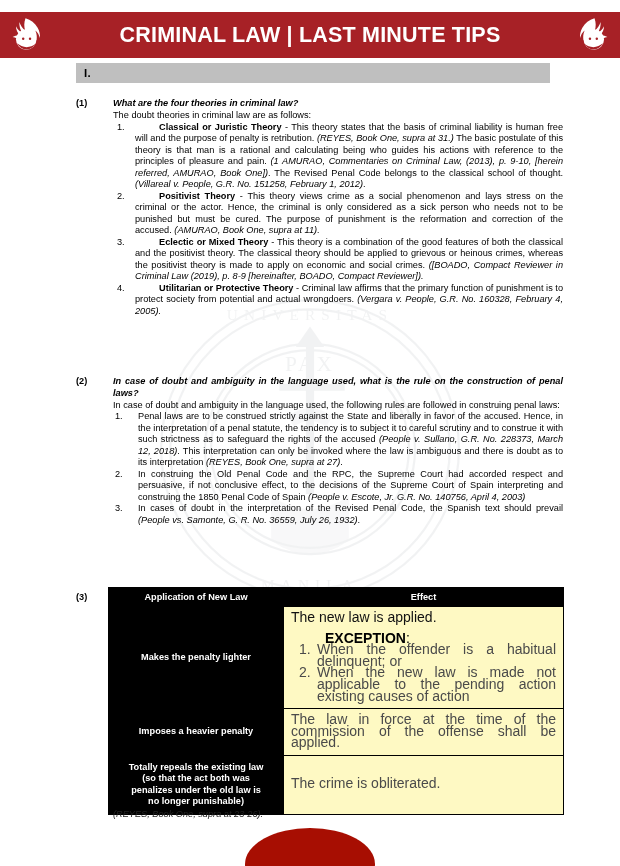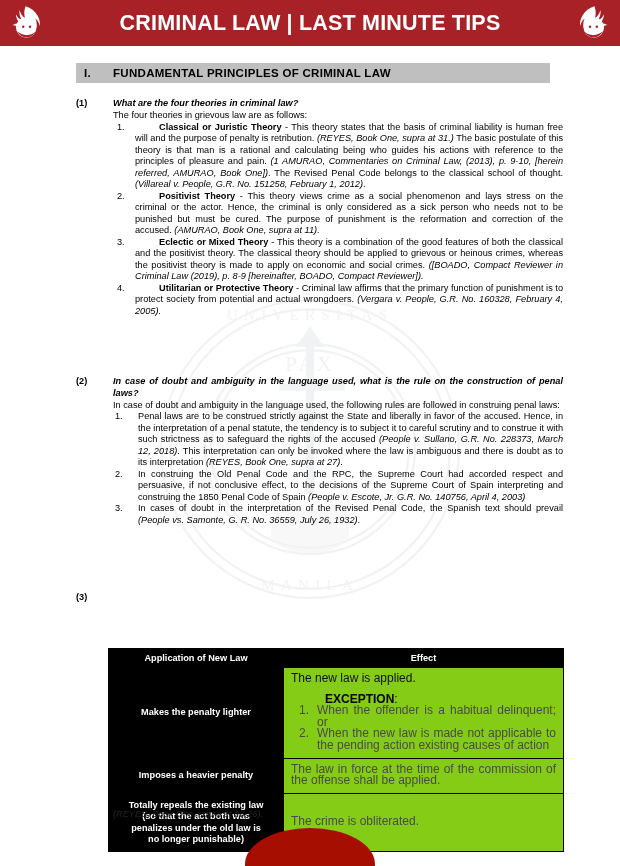--- a/index.html
+++ b/index.html
@@ -12,21 +12,21 @@
     background: #ffffff;
     font-family: "Liberation Sans", sans-serif;
     color: #000000;
     position: relative;
     overflow: hidden;
   }
 
   
   .banner {
     position: absolute;
-    top: 0; left: 0;
+    top: 12px; left: 0;
     width: 620px;
     height: 46px;
     background: #A72126;
     display: flex;
     align-items: center;
     justify-content: space-between;
     box-sizing: border-box;
     padding: 0 8px;
     z-index: 5;
   }
@@ -185,23 +185,23 @@
   .key-cell {
     background: #000000;
     color: #ffffff;
     font-size: 9.2px;
     font-weight: bold;
     text-align: center;
     line-height: 11.4px;
     padding: 6px 19px;
   }
   .val-cell {
-    background: #84cc16;
+    background: #fef9c3;
     color: #4a4a4a;
-    font-size: 12px;
+    font-size: 14px;
     line-height: 11.6px;
     padding: 5px 7px 6px 7px;
     text-align: justify;
   }
   .val-cell .first-line { color: #111111; }
   .exception-lbl {
     color: #000000;
     font-weight: bold;
     margin-top: 9px;
     padding-left: 34px;
@@ -281,28 +281,27 @@
     </g>
     <text x="150" y="74" font-family="'Liberation Serif', serif" font-size="21" fill="#9aa0a6" text-anchor="middle" letter-spacing="3">PAX</text>
     <text x="150" y="24" font-family="'Liberation Serif', serif" font-size="15" fill="#9aa0a6" text-anchor="middle" letter-spacing="6">UNIVERSITAS</text>
     <text x="150" y="288" font-family="'Liberation Serif', serif" font-size="15" fill="#9aa0a6" text-anchor="middle" letter-spacing="6">MANILA</text>
   </svg>
 
   <div class="content">
 
     <div class="section-bar">
       <span class="section-num">I.</span>
-      <span class="section-title">FUNDAMENTAL PRINCIPLES OF CRIMINAL LAW</span>
     </div>
 
     <div class="qa" style="top:52px;">
       <div class="qnum">(1)</div>
       <div class="qbody">
         <div class="question">What are the four theories in criminal law?</div>
-        <div class="lead">The four theories in grievous law are as follows:</div>
+        <div class="lead">The doubt theories in criminal law are as follows:</div>
         <div class="olist">
 
           <div class="oitem">
             <span class="marker">1.</span><b>Classical or Juristic Theory</b><span> - </span><span>This theory states that the basis of criminal liability is human free will and the purpose of penalty is retribution. </span><i>(REYES, Book One, supra at 31.)</i><span> The basic postulate of this theory is that man is a rational and calculating being who guides his actions with reference to the principles of pleasure and pain. </span><i>(1 AMURAO, Commentaries on Criminal Law, (2013), p. 9-10, [herein referred, AMURAO, Book One])</i><span>. The Revised Penal Code belongs to the classical school of thought. </span><i>(Villareal v. People, G.R. No. 151258, February 1, 2012)</i><span>.</span>
           </div>
 
           <div class="oitem">
             <span class="marker">2.</span><b>Positivist Theory</b><span> - </span><span>This theory views crime as a social phenomenon and lays stress on the criminal or the actor. Hence, the criminal is only considered as a sick person who needs not to be punished but must be cured. The purpose of punishment is the reformation and correction of the accused.  </span><i>(AMURAO, Book One, supra at 11).</i>
           </div>
 
@@ -340,21 +339,21 @@
         </div>
       </div>
     </div>
 
     <div class="qa" style="top:546px;">
       <div class="qnum">(3)</div>
       <div class="qbody">
       </div>
     </div>
 
-    <div class="tbl-wrap" style="top:602px;">
+    <div class="tbl-wrap" style="top:541px;">
       <table class="effects">
         <thead>
           <tr>
             <th class="hdr-cell col-left">Application of New Law</th>
             <th class="hdr-cell col-right">Effect</th>
           </tr>
         </thead>
         <tbody>
           <tr>
             <td class="key-cell col-left">Makes the penalty lighter</td>

